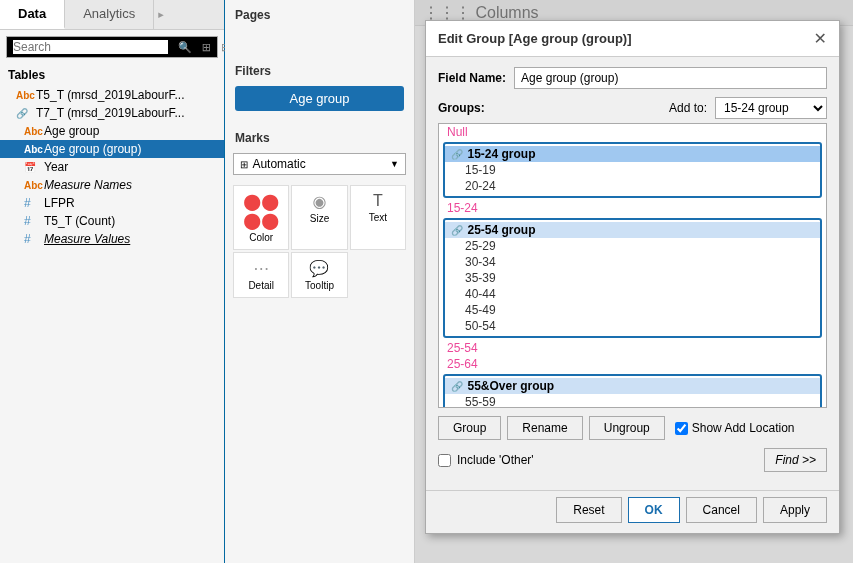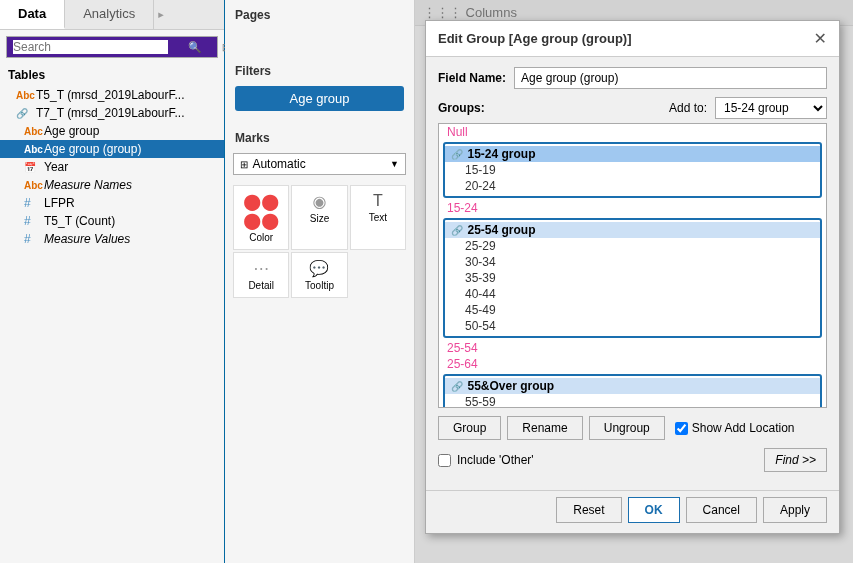--- a/index.html
+++ b/index.html
@@ -9,21 +9,21 @@
 
     
     .left-panel { width: 225px; background: #f5f5f5; border-right: 1px solid #0369a1; display: flex; flex-direction: column; height: 100%; }
 
     .tabs { display: flex; border-bottom: 1px solid #ccc; background: #e8e8e8; }
     .tab { padding: 6px 18px; cursor: pointer; font-size: 13px; border-right: 1px solid #ccc; }
     .tab.active { background: #fff; border-bottom: 2px solid #fff; font-weight: 600; }
     .tab:not(.active) { color: #555; text-align: center; }
     .tab-divider { margin: 0 4px; color: #999; display: flex; align-items: center; font-size: 11px; }
 
-    .search-bar { display: flex; align-items: center; margin: 6px 6px 4px 6px; border: 1px solid #aaa; background: #4c1d95; padding: 3px 6px; gap: 20px; }
+    .search-bar { display: flex; align-items: center; margin: 6px 6px 4px 6px; border: 1px solid #aaa; background: #000000; padding: 3px 6px; gap: 10px; }
     .search-bar input { border: none; outline: none; flex: 1; font-size: 12px; }
     .search-icon { color: #888; font-size: 11px; }
 
     .section-title { font-weight: 700; font-size: 12px; padding: 4px 8px; margin-top: 2px; }
 
     .data-item { display: flex; align-items: center; padding: 2px 8px 2px 16px; gap: 4px; cursor: pointer; font-size: 12px; }
     .data-item.selected { background: #1a6faf; color: #fff; }
     .data-item .item-label { font-style: normal; }
 
     .type-abc { color: #e06c00; font-size: 10px; font-weight: 700; width: 16px; }
@@ -45,21 +45,21 @@
     .mark-icon { font-size: 16px; }
     .mark-btn.color .mark-icon { color: #e44; }
     .mark-btn.size .mark-icon { color: #999; }
     .mark-btn.text .mark-icon { color: #555; }
     .mark-btn.detail .mark-icon { color: #999; }
     .mark-btn.tooltip .mark-icon { color: #555; }
 
     
     .right-panel { flex: 1; background: #e8e8e8; position: relative; }
 
-    .columns-bar { background: #e0e0e0; height: 26px; display: flex; align-items: center; padding: 0 8px; font-size: 13px; color: #555; border-bottom: 1px solid #ccc; }
+    .columns-bar { background: #e0e0e0; height: 26px; display: flex; align-items: center; padding: 0 8px; font-size: 16px; color: #555; border-bottom: 1px solid #ccc; }
 
     
     .modal-overlay { position: absolute; top: 0; left: 0; right: 0; bottom: 0; background: rgba(180,180,180,0.3); display: flex; align-items: flex-start; justify-content: flex-start; padding: 20px 10px; }
 
     .modal { background: #f0f0f0; border: 1px solid #aaa; box-shadow: 3px 3px 8px rgba(0,0,0,0.3); width: 415px; font-size: 12px; }
 
     .modal-title-bar { background: #fff; display: flex; align-items: center; justify-content: space-between; padding: 8px 12px; border-bottom: 1px solid #ccc; }
     .modal-title { font-size: 13px; font-weight: 600; color: #333; }
     .modal-close { cursor: pointer; font-size: 16px; color: #555; font-weight: 400; }
 
@@ -155,21 +155,21 @@
       <span class="item-label">LFPR</span>
     </div>
 
     <div class="data-item" style="padding-left:24px;">
       <span class="type-hash">#</span>
       <span class="item-label">T5_T (Count)</span>
     </div>
 
     <div class="data-item" style="padding-left:24px;">
       <span class="type-hash">#</span>
-      <span class="item-label italic" style="font-style:italic;">Measure Values</span>
+      <span class="item-label italic" style="font-style:italic;text-decoration:underline;">Measure Values</span>
     </div>
   </div>
 
   <div class="middle-panel">
     <div class="section-header">Pages</div>
     <div style="height:30px;"></div>
     <div class="section-header">Filters</div>
     <div class="filter-pill">Age group</div>
     <div class="section-header marks-section">Marks</div>
     <div class="marks-dropdown">

